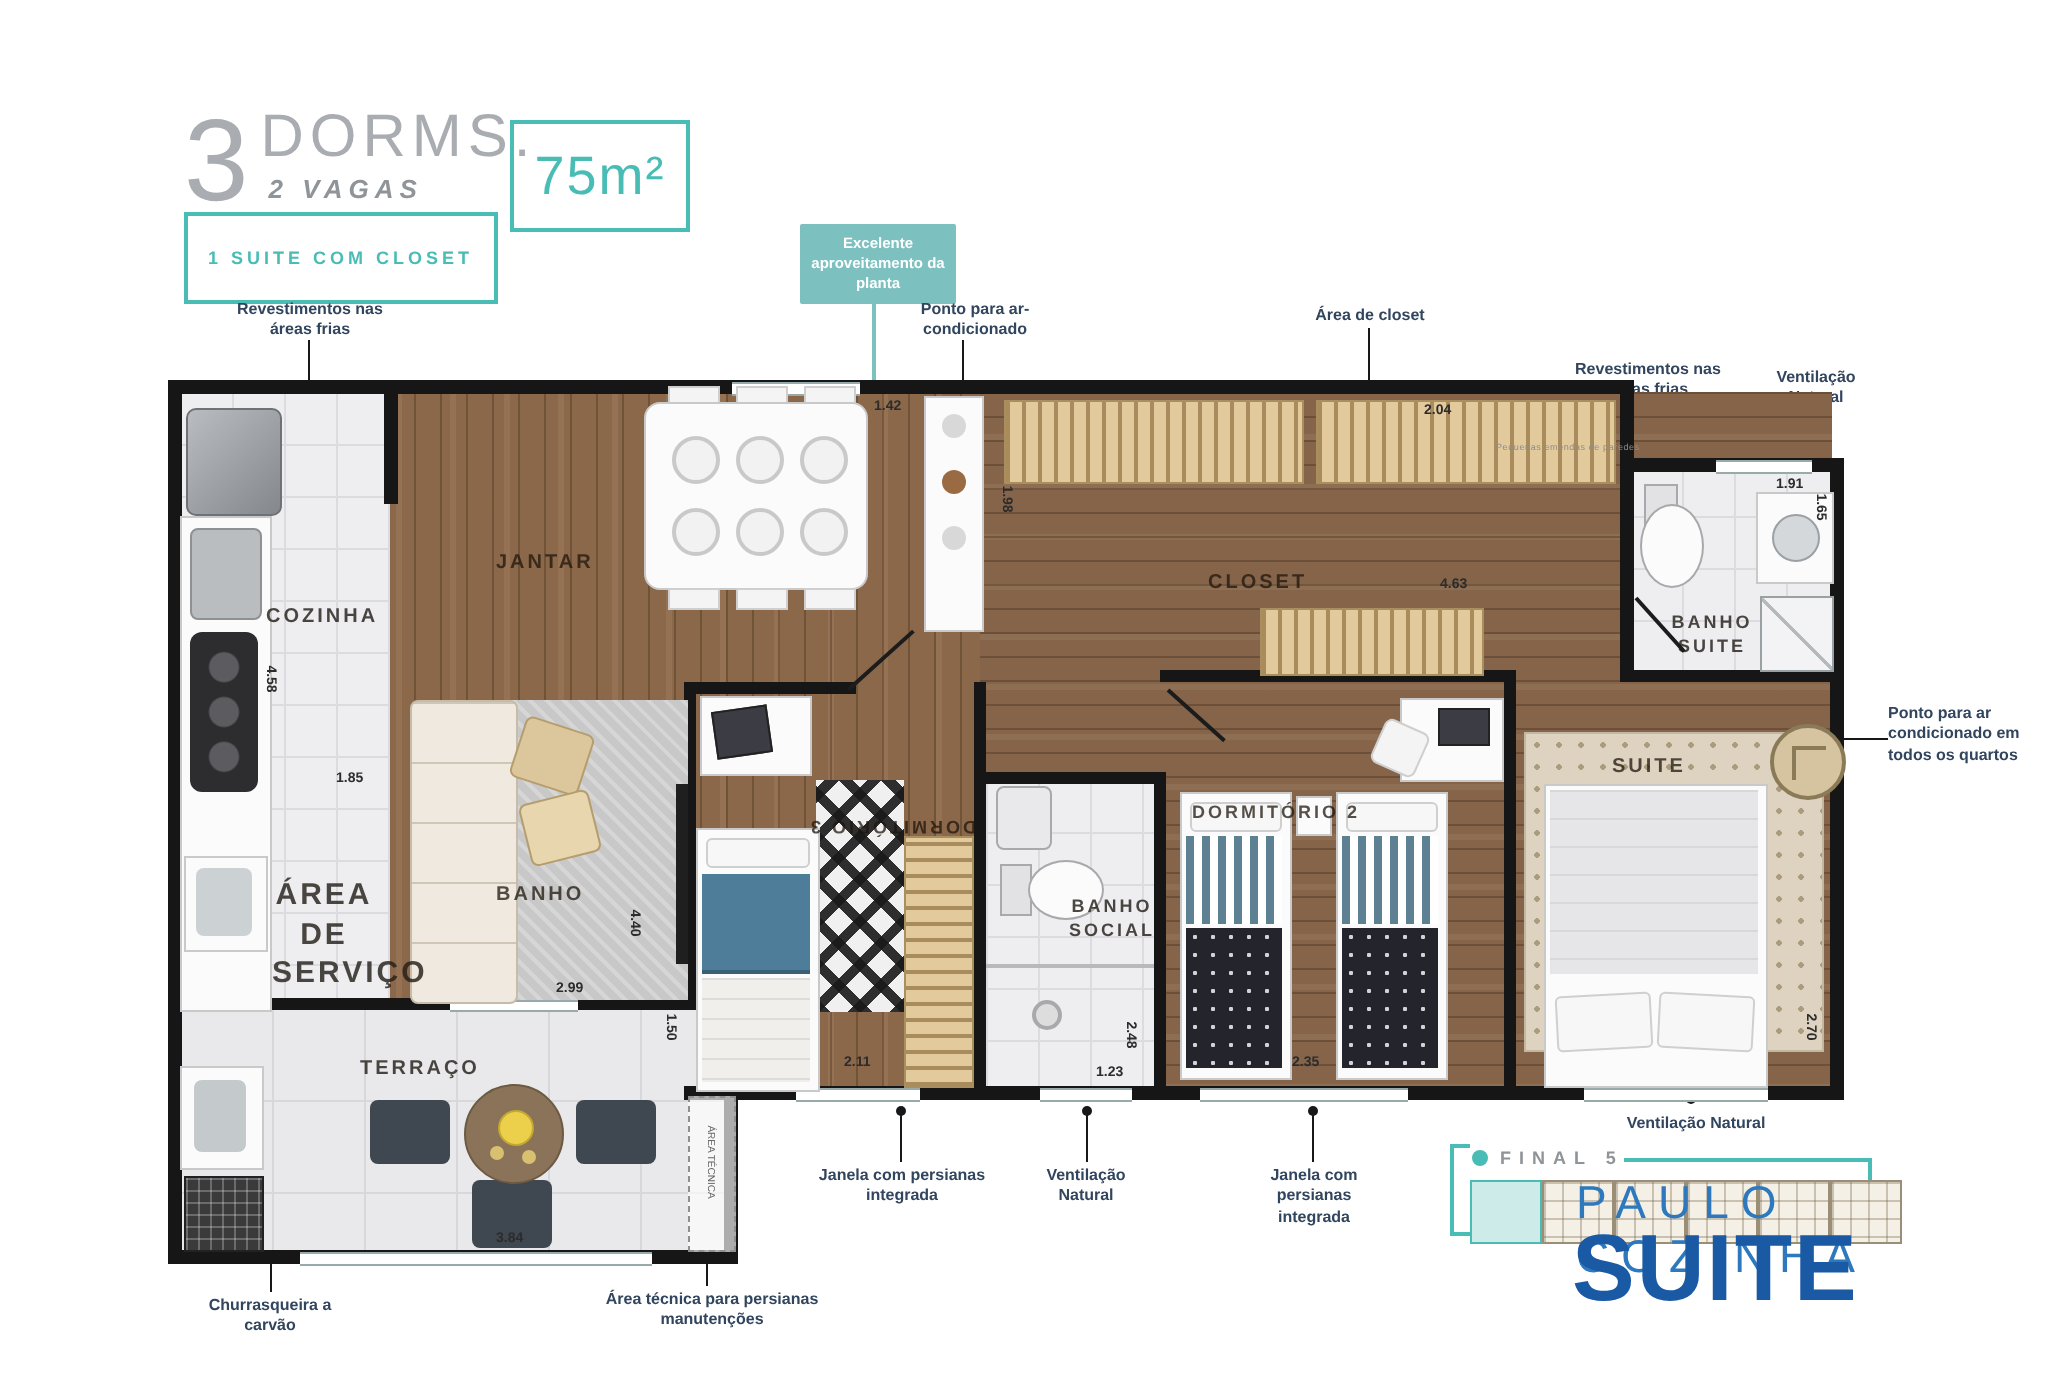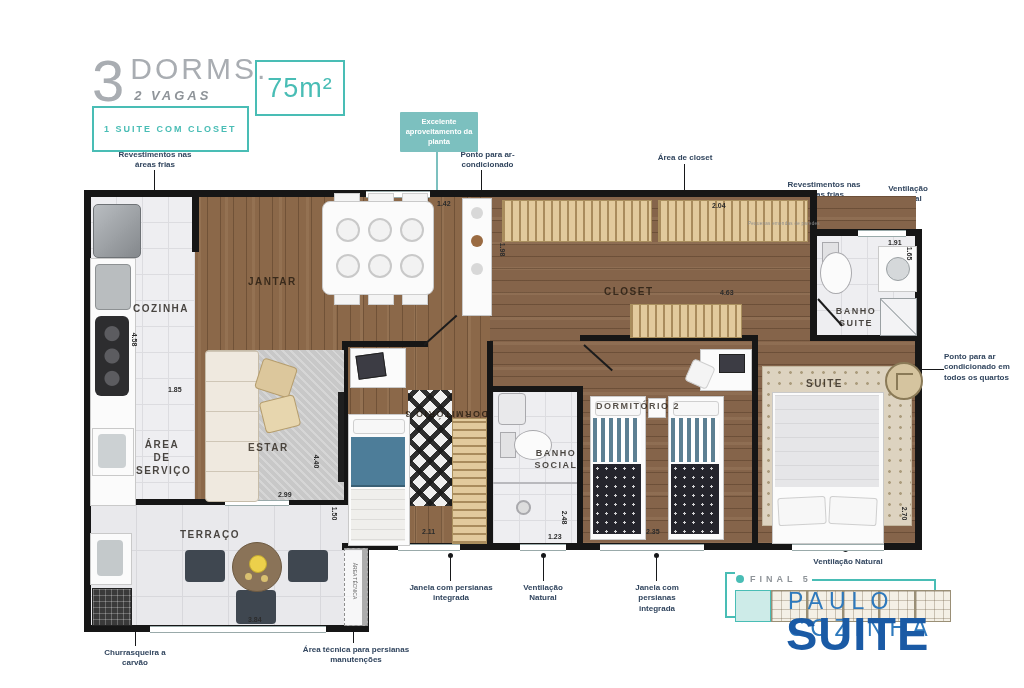--- a/index.html
+++ b/index.html
@@ -274,22 +274,22 @@
   <div class="furn rug-suite" style="left:762px;top:366px;width:148px;height:158px;"></div>
   <div class="furn" style="left:885px;top:362px;width:34px;height:34px;background:#d5c49f;border:2px solid #8a7a57;border-radius:50%;background-image:linear-gradient(#8a7a57 2px,transparent 2px),linear-gradient(90deg,#8a7a57 2px,transparent 2px);background-position:center;background-size:50% 50%;background-repeat:no-repeat;"></div>
   <div class="furn white-box" style="left:772px;top:392px;width:110px;height:150px;">
     <div style="position:absolute;left:2px;top:2px;width:104px;height:92px;background:#e6e6e8;background-image:linear-gradient(rgba(0,0,0,.06) 1px,transparent 1px);background-size:100% 14px;"></div>
     <div class="pillow" style="position:absolute;left:5px;top:104px;width:46px;height:26px;transform:rotate(-3deg);"></div>
     <div class="pillow" style="position:absolute;left:56px;top:104px;width:46px;height:26px;transform:rotate(3deg);"></div>
   </div>
 
   <div class="abs room-label onwood" style="left:248px;top:252px;">JANTAR</div>
   <div class="abs room-label" style="left:133px;top:302px;">COZINHA</div>
-  <div class="abs room-label onwood" style="left:248px;top:418px;">ESTAR</div>
-  <div class="abs room-label" style="left:136px;top:438px;width:52px;font-size:10px;">ÁREA DE SERVIÇO</div>
+  <div class="abs room-label onwood" style="left:248px;top:418px;">BANHO</div>
+  <div class="abs room-label" style="left:136px;top:438px;width:52px;font-size:15px;">ÁREA DE SERVIÇO</div>
   <div class="abs room-label" style="left:180px;top:528px;">TERRAÇO</div>
   <div class="abs room-label onwood" style="left:404px;top:384px;width:84px;font-size:9px;transform:rotate(180deg);">DORMITÓRIO 3</div>
   <div class="abs room-label" style="left:530px;top:448px;width:52px;font-size:9px;">BANHO SOCIAL</div>
   <div class="abs room-label onwood" style="left:596px;top:378px;font-size:9px;">DORMITÓRIO 2</div>
   <div class="abs room-label onwood" style="left:604px;top:262px;">CLOSET</div>
   <div class="abs room-label" style="left:834px;top:306px;width:44px;font-size:9px;">BANHO SUITE</div>
   <div class="abs room-label onwood" style="left:806px;top:354px;">SUITE</div>
 
   <div class="abs dim" style="left:437px;top:200px;">1.42</div>
   <div class="abs dim" style="left:712px;top:202px;">2.04</div>

